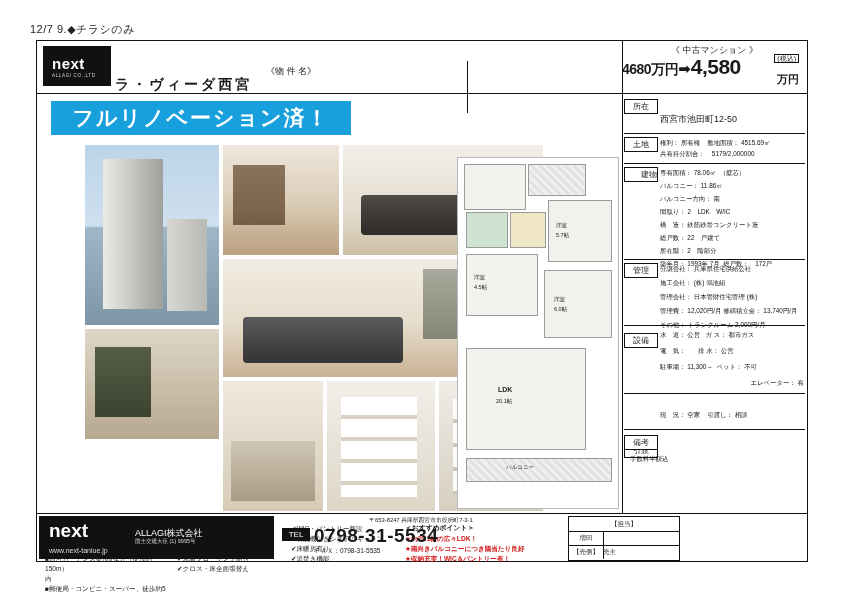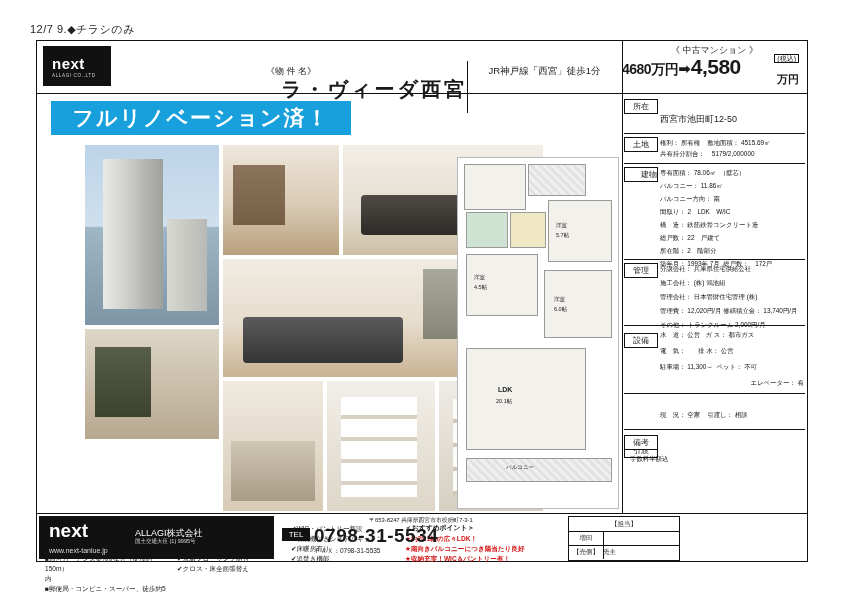--- a/index.html
+++ b/index.html
@@ -14,21 +14,21 @@
   .sheet{position:absolute;left:36px;top:40px;width:770px;height:520px;border:1px solid #111;background:#fff;}
 
   
   .hdr{position:absolute;left:0;top:0;width:770px;height:52px;border-bottom:1px solid #111;}
   .logo{position:absolute;left:6px;top:5px;width:68px;height:40px;background:#111;color:#fff;}
   .logo .lg1{position:absolute;left:9px;top:9px;font-size:15px;font-weight:bold;letter-spacing:0.5px;}
   .logo .lg2{position:absolute;left:9px;top:27px;font-size:4.6px;letter-spacing:0.6px;color:#cfcfcf;}
   .hdr-c1{position:absolute;left:78px;top:8px;width:352px;height:52px;border-right:1px solid #111;margin-top:12px;}
   .cap{font-size:9px;text-align:center;}
   .hdr-c1 .cap{position:absolute;left:0;top:4px;width:352px;}
-  .hdr-c1 .nm{position:absolute;left:0;top:15px;width:352px;text-align:right;font-size:20px;font-weight:bold;letter-spacing:3px;}
+  .hdr-c1 .nm{position:absolute;left:0;top:15px;width:352px;text-align:left;font-size:14px;font-weight:bold;letter-spacing:3px;}
   .hdr-c2{position:absolute;left:430px;top:0;width:155px;height:52px;border-right:1px solid #111;}
   .hdr-c2 .cap{position:absolute;left:0;top:4px;width:155px;}
   .hdr-c2 .ln{position:absolute;left:0;top:24px;width:155px;text-align:center;font-size:9.5px;}
   .hdr-c3{position:absolute;left:585px;top:0;width:185px;height:52px;}
   .hdr-c3 .cap{position:absolute;left:0;top:3px;width:185px;}
   .price-row{position:absolute;left:0;top:14px;width:185px;text-align:left;white-space:nowrap;}
   .old{font-size:14px;font-weight:bold;letter-spacing:-0.5px;}
   .arw{font-size:15px;font-weight:bold;}
   .new{font-size:21px;font-weight:bold;letter-spacing:-0.5px;}
   .unitbox{position:absolute;right:8px;top:14px;font-size:7px;text-align:center;line-height:1.2;}
@@ -137,21 +137,20 @@
         <div class="lg1">next</div>
         <div class="lg2">ALLAGI CO.,LTD</div>
       </div>
 
       <div class="hdr-c1">
         <div class="cap">《物 件 名》</div>
         <div class="nm">ラ・ヴィーダ西宮</div>
       </div>
 
       <div class="hdr-c2">
-        <div class="ln">JR神戸線「西宮」徒歩1分</div>
       </div>
 
       <div class="hdr-c3">
         <div class="cap">《 中古マンション 》</div>
         <div class="price-row">
           <span class="old">4680</span><span class="old u">万円</span><span class="arw">➡</span><span class="new">4,580</span>
         </div>
         <div class="unitbox"><span class="b">(税込)</span></div>
         <div class="newunit">万円</div>
       </div>

